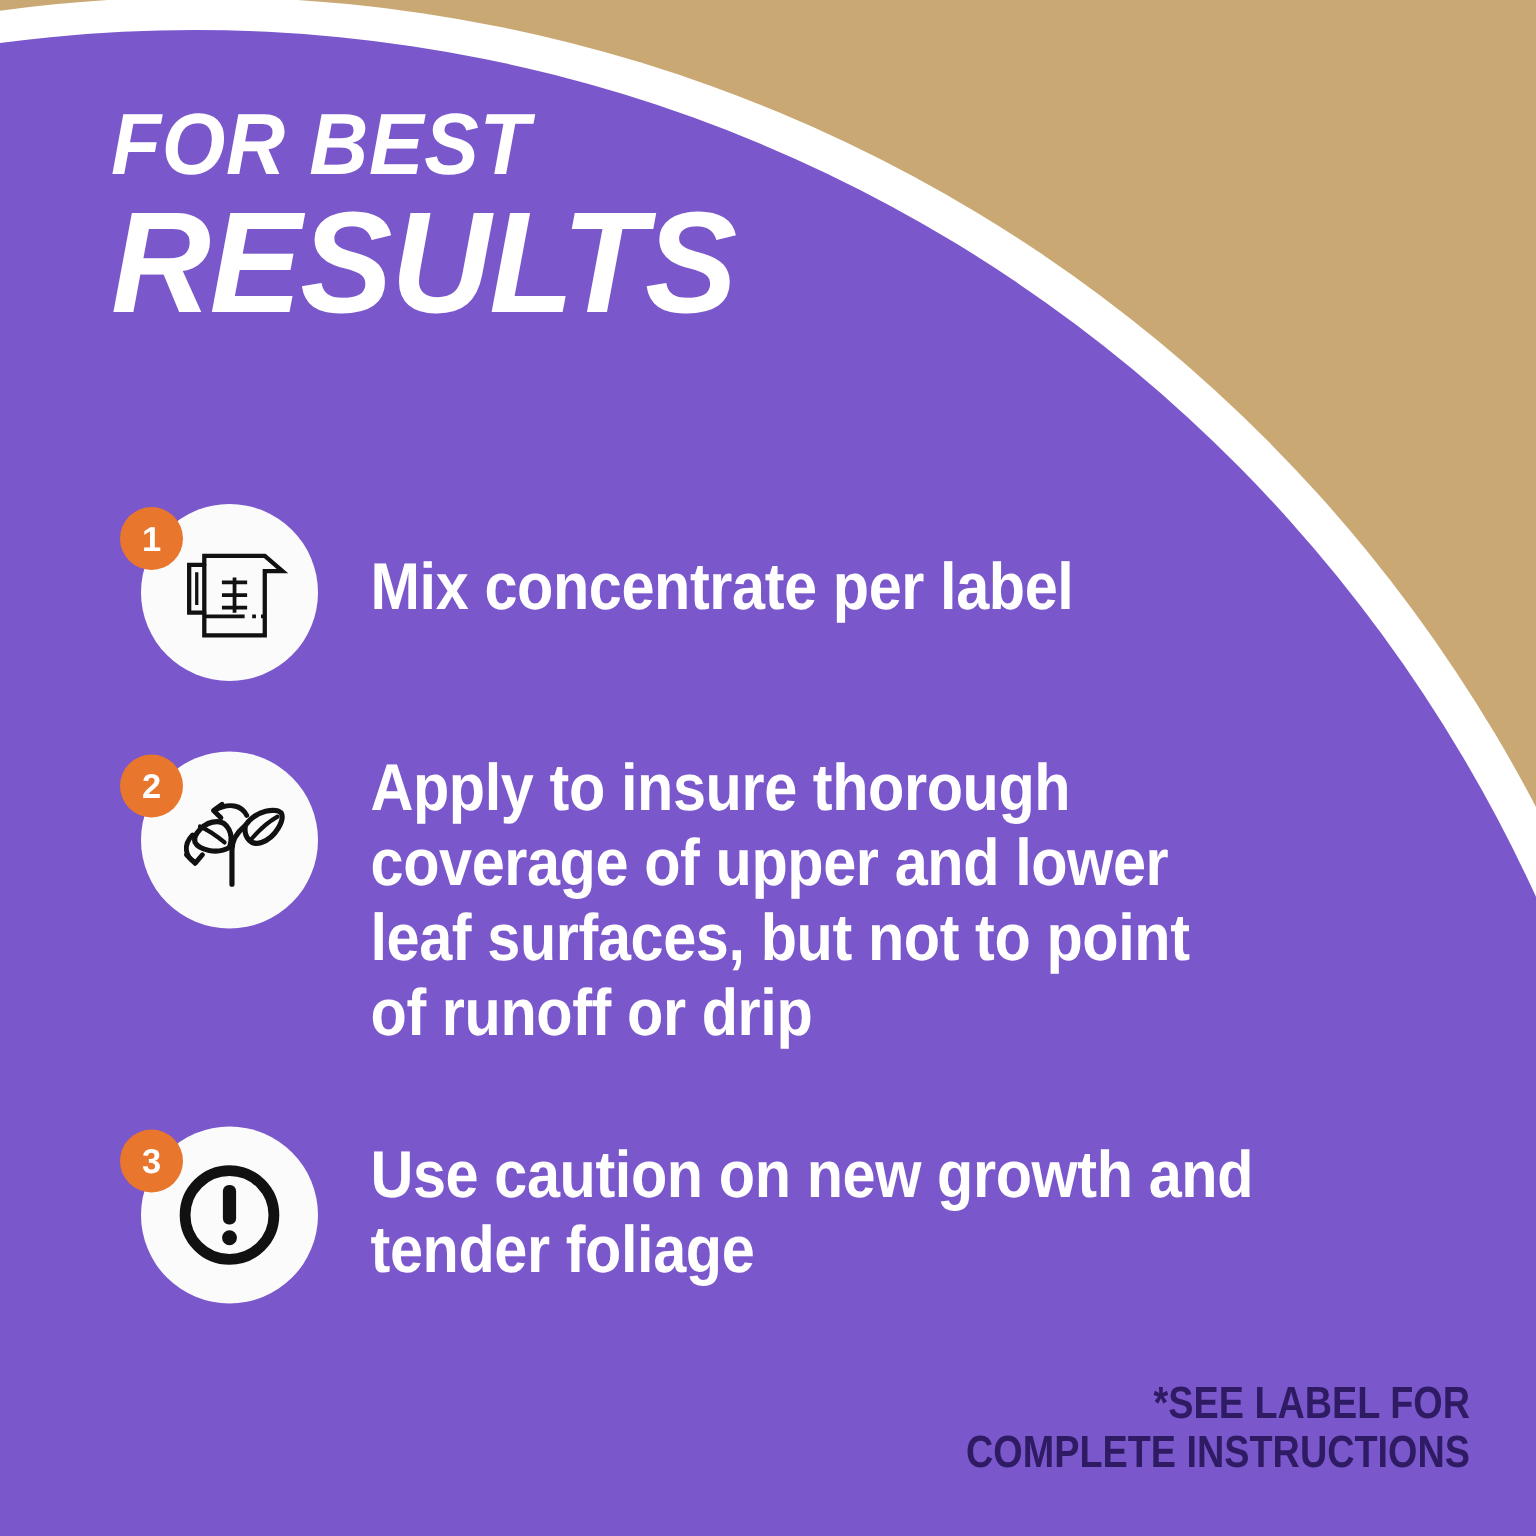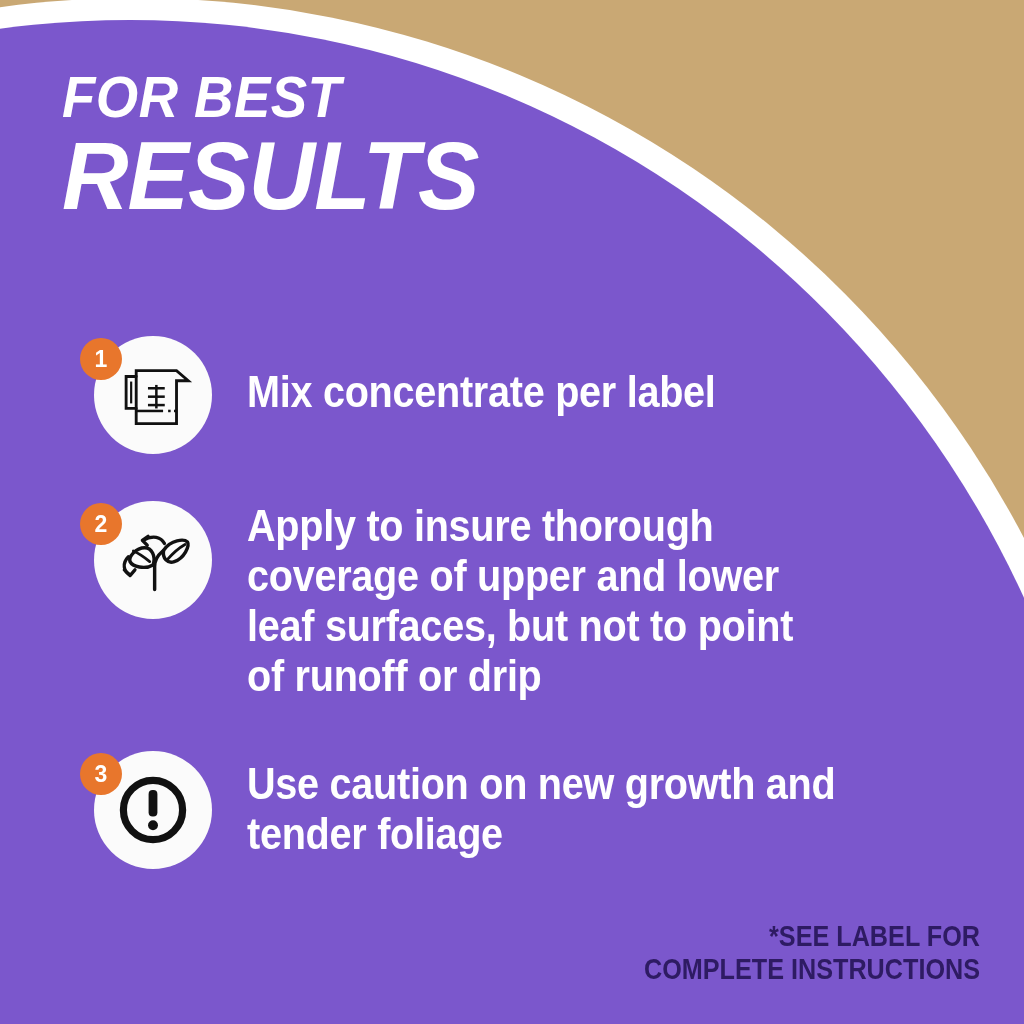--- a/index.html
+++ b/index.html
@@ -20,21 +20,21 @@
   #bg-svg {
     position: absolute;
     left: 0; top: 0;
     width: 1024px;
     height: 1024px;
   }
 
   
   .heading-block {
     position: absolute;
-    left: 62px;
+    left: 74px;
     top: 68px;
     z-index: 5;
   }
   .heading-line1 {
     font-family: "Liberation Sans", sans-serif;
     font-weight: bold;
     font-style: italic;
     font-size: 58px;
     line-height: 1.0;
     letter-spacing: 0.5px;

